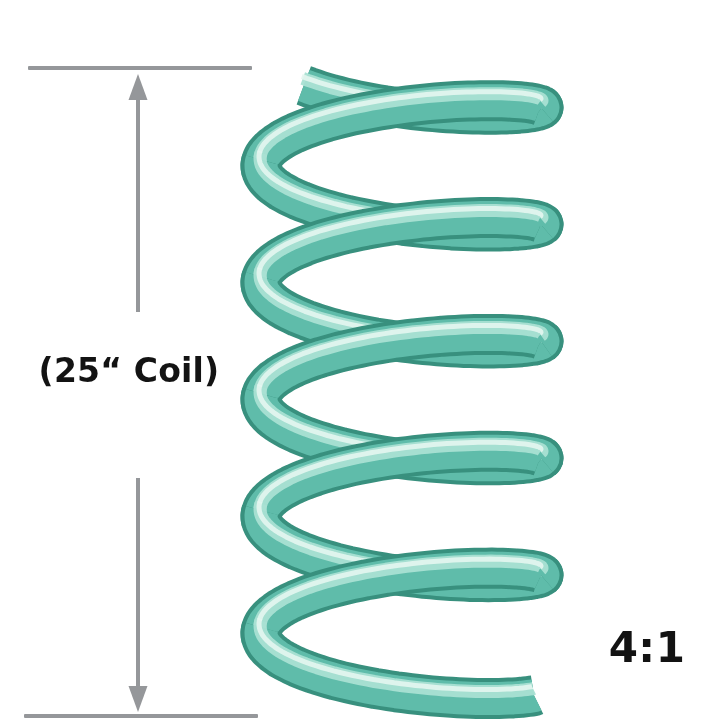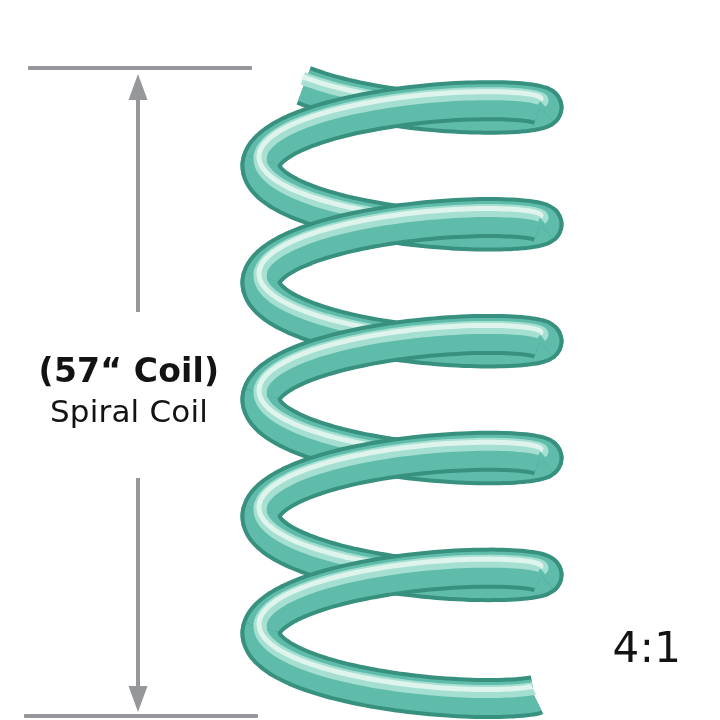--- a/index.html
+++ b/index.html
@@ -9,21 +9,21 @@
   }
   .stage svg{position:absolute;left:0;top:0;}
   .size-label{
     position:absolute;left:0;top:350px;width:258px;text-align:center;line-height:1.28;
   }
   .size-line1{font-size:33px;font-weight:700;letter-spacing:.2px;}
   .size-line2{font-size:31px;font-weight:400;letter-spacing:.2px;}
   .pitch-block{
     position:absolute;left:579px;top:624px;width:136px;text-align:center;line-height:1.15;
   }
-  .pitch-ratio{font-size:42px;font-weight:400;letter-spacing:.5px;}
+  .pitch-ratio{font-size:42px;font-weight:700;letter-spacing:.5px;}
   .pitch-word{font-size:30px;font-weight:400;}
 </style>
 </head>
 <body>
 
 <div class="stage">
 
   <svg width="720" height="720" viewBox="0 0 720 720">
 
     <g>
@@ -79,21 +79,20 @@
         <path d="M541.0,569.3L541.7,568.7L542.0,568.1L541.9,567.6L541.5,567.0L540.8,566.4L539.7,565.9L538.3,565.3L536.5,564.8L534.4,564.3L531.9,563.8L529.2,563.4L526.1,563.0L522.7,562.6L518.9,562.2L514.9,561.9L510.6,561.7L506.1,561.5L501.2,561.3L496.2,561.2L490.8,561.1L485.3,561.2L479.5,561.2L473.6,561.3L467.5,561.5L461.2,561.8L454.7,562.1L448.1,562.5L441.4,563.0L434.6,563.5L427.7,564.1L420.8,564.8L413.8,565.6L406.8,566.4L399.7,567.3L392.7,568.3L385.6,569.3L378.6,570.5L371.7,571.7L364.9,572.9L358.1,574.3L351.4,575.7L344.9,577.2L338.5,578.8L332.3,580.4L326.2,582.1L320.3,583.8L314.6,585.7L309.2,587.5L303.9,589.5L299.0,591.5L294.2,593.5L289.7,595.6L285.6,597.7L281.7,599.9L278.1,602.1L274.8,604.4L271.8,606.7L269.1,609.0L266.8,611.3L264.8,613.7L263.1,616.1L261.8,618.5L260.9,620.9L260.3,623.3L260.0,625.8L260.1,628.2L260.6,630.6L261.0,632.2" fill="none" stroke="#a9e0d3" stroke-width="13" stroke-linecap="butt" stroke-linejoin="round" stroke-opacity="0.95"></path>
         <path d="M540.0,567.3L540.7,566.7L541.0,566.1L540.9,565.6L540.5,565.0L539.8,564.4L538.7,563.9L537.3,563.3L535.5,562.8L533.4,562.3L530.9,561.8L528.2,561.4L525.1,561.0L521.7,560.6L517.9,560.2L513.9,559.9L509.6,559.7L505.1,559.5L500.2,559.3L495.2,559.2L489.8,559.1L484.3,559.2L478.5,559.2L472.6,559.3L466.5,559.5L460.2,559.8L453.7,560.1L447.1,560.5L440.4,561.0L433.6,561.5L426.7,562.1L419.8,562.8L412.8,563.6L405.8,564.4L398.7,565.3L391.7,566.3L384.6,567.3L377.6,568.5L370.7,569.7L363.9,570.9L357.1,572.3L350.4,573.7L343.9,575.2L337.5,576.8L331.3,578.4L325.2,580.1L319.3,581.8L313.6,583.7L308.2,585.5L302.9,587.5L298.0,589.5L293.2,591.5L288.7,593.6L284.6,595.7L280.7,597.9L277.1,600.1L273.8,602.4L270.8,604.7L268.1,607.0L265.8,609.3L263.8,611.7L262.1,614.1L260.8,616.5L259.9,618.9L259.3,621.3L259.0,623.8L259.1,626.2L259.6,628.6L260.0,630.2" fill="none" stroke="#e4f6f0" stroke-width="5" stroke-linecap="butt" stroke-linejoin="round" stroke-opacity="0.9"></path>
         <path d="M262.0,627.5L261.3,629.9L261.0,632.4L261.1,634.8L261.5,637.2L262.2,639.6L263.3,642.1L264.7,644.5L266.5,646.8L268.6,649.2L271.1,651.5L273.8,653.8L276.9,656.1L280.3,658.4L284.1,660.6L288.1,662.7L292.4,664.8L296.9,666.9L301.8,668.9L306.8,670.9L312.2,672.8L317.7,674.7L323.5,676.5L329.4,678.2L335.5,679.9L341.8,681.5L348.3,683.0L354.9,684.5L361.6,685.9L368.4,687.2L375.3,688.5L382.2,689.6L389.2,690.7L396.2,691.8L403.3,692.7L410.3,693.6L417.4,694.4L424.4,695.1L431.3,695.8L438.1,696.4L444.9,696.9L451.6,697.3L458.1,697.7L464.5,698.0L470.7,698.2L476.8,698.4L482.7,698.5L488.4,698.5L493.8,698.5L499.1,698.4L504.0,698.3L508.8,698.1L513.3,697.9L517.4,697.6L521.3,697.3L524.9,696.9L528.2,696.5L531.2,696.1L533.9,695.7L534.1,695.6" fill="none" stroke="#38907e" stroke-width="41" stroke-linecap="butt" stroke-linejoin="round"></path>
         <path d="M262.0,627.5L261.3,629.9L261.0,632.4L261.1,634.8L261.5,637.2L262.2,639.6L263.3,642.1L264.7,644.5L266.5,646.8L268.6,649.2L271.1,651.5L273.8,653.8L276.9,656.1L280.3,658.4L284.1,660.6L288.1,662.7L292.4,664.8L296.9,666.9L301.8,668.9L306.8,670.9L312.2,672.8L317.7,674.7L323.5,676.5L329.4,678.2L335.5,679.9L341.8,681.5L348.3,683.0L354.9,684.5L361.6,685.9L368.4,687.2L375.3,688.5L382.2,689.6L389.2,690.7L396.2,691.8L403.3,692.7L410.3,693.6L417.4,694.4L424.4,695.1L431.3,695.8L438.1,696.4L444.9,696.9L451.6,697.3L458.1,697.7L464.5,698.0L470.7,698.2L476.8,698.4L482.7,698.5L488.4,698.5L493.8,698.5L499.1,698.4L504.0,698.3L508.8,698.1L513.3,697.9L517.4,697.6L521.3,697.3L524.9,696.9L528.2,696.5L531.2,696.1L533.9,695.7L534.1,695.6" fill="none" stroke="#5fbcaa" stroke-width="33" stroke-linecap="butt" stroke-linejoin="round"></path>
         <path d="M261.0,620.5L260.3,622.9L260.0,625.4L260.1,627.8L260.5,630.2L261.2,632.6L262.3,635.1L263.7,637.5L265.5,639.8L267.6,642.2L270.1,644.5L272.8,646.8L275.9,649.1L279.3,651.4L283.1,653.6L287.1,655.7L291.4,657.8L295.9,659.9L300.8,661.9L305.8,663.9L311.2,665.8L316.7,667.7L322.5,669.5L328.4,671.2L334.5,672.9L340.8,674.5L347.3,676.0L353.9,677.5L360.6,678.9L367.4,680.2L374.3,681.5L381.2,682.6L388.2,683.7L395.2,684.8L402.3,685.7L409.3,686.6L416.4,687.4L423.4,688.1L430.3,688.8L437.1,689.4L443.9,689.9L450.6,690.3L457.1,690.7L463.5,691.0L469.7,691.2L475.8,691.4L481.7,691.5L487.4,691.5L492.8,691.5L498.1,691.4L503.0,691.3L507.8,691.1L512.3,690.9L516.4,690.6L520.3,690.3L523.9,689.9L527.2,689.5L530.2,689.1L532.9,688.7L533.1,688.6" fill="none" stroke="#a9e0d3" stroke-width="13" stroke-linecap="butt" stroke-linejoin="round" stroke-opacity="0.95"></path>
         <path d="M260.0,618.5L259.3,620.9L259.0,623.4L259.1,625.8L259.5,628.2L260.2,630.6L261.3,633.1L262.7,635.5L264.5,637.8L266.6,640.2L269.1,642.5L271.8,644.8L274.9,647.1L278.3,649.4L282.1,651.6L286.1,653.7L290.4,655.8L294.9,657.9L299.8,659.9L304.8,661.9L310.2,663.8L315.7,665.7L321.5,667.5L327.4,669.2L333.5,670.9L339.8,672.5L346.3,674.0L352.9,675.5L359.6,676.9L366.4,678.2L373.3,679.5L380.2,680.6L387.2,681.7L394.2,682.8L401.3,683.7L408.3,684.6L415.4,685.4L422.4,686.1L429.3,686.8L436.1,687.4L442.9,687.9L449.6,688.3L456.1,688.7L462.5,689.0L468.7,689.2L474.8,689.4L480.7,689.5L486.4,689.5L491.8,689.5L497.1,689.4L502.0,689.3L506.8,689.1L511.3,688.9L515.4,688.6L519.3,688.3L522.9,687.9L526.2,687.5L529.2,687.1L531.9,686.7L532.1,686.6" fill="none" stroke="#e4f6f0" stroke-width="5" stroke-linecap="butt" stroke-linejoin="round" stroke-opacity="0.9"></path>
       </g>
   </svg>
 
   <div class="size-label">
-    <div class="size-line1">(57“ Coil)</div>
-    <div class="size-line2">Spiral Coil</div>
+    <div class="size-line1">(25“ Coil)</div>
   </div>
 
   <div class="pitch-block">
     <div class="pitch-ratio">4:1</div>
   </div>
 
 </div>
 
 </body></html>

